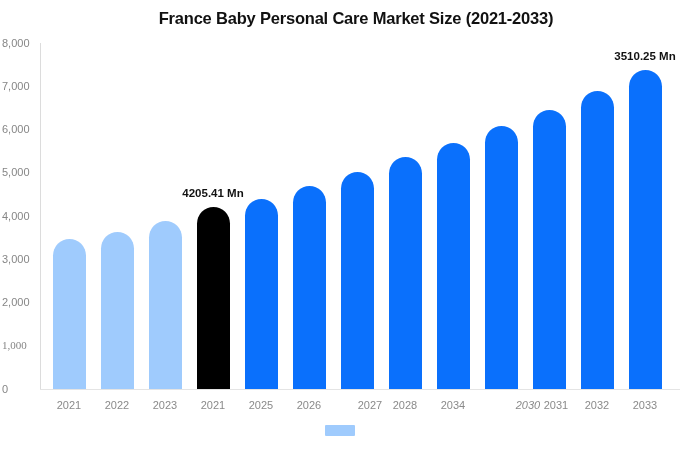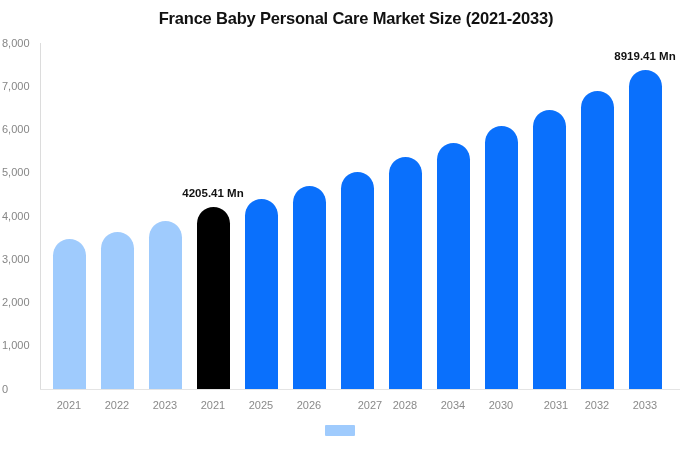--- a/index.html
+++ b/index.html
@@ -134,21 +134,21 @@
 </style>
 </head>
 <body>
 
 <div id="chart-root">
 
   <div class="chart-title">France Baby Personal Care Market Size (2021-2033)</div>
 
   <div class="y-ticks-wrap">
       <div class="y-tick" style="top: 383.5px;">0</div>
-      <div class="y-tick" style="top: 340.25px;">1,000</div>
+      <div class="y-tick" style="top: 340.25px; font-family: Liberation Serif, serif;">1,000</div>
       <div class="y-tick" style="top: 297px;">2,000</div>
       <div class="y-tick" style="top: 253.75px; margin-left: 48px;">3,000</div>
       <div class="y-tick" style="top: 210.5px;">4,000</div>
       <div class="y-tick" style="top: 167.25px;">5,000</div>
       <div class="y-tick" style="top: 124px;">6,000</div>
       <div class="y-tick" style="top: 80.75px;">7,000</div>
       <div class="y-tick" style="top: 37.5px;">8,000</div>
     </div>
 
   <div class="y-axis-line"></div>
@@ -176,19 +176,19 @@
 
 <div class="x-tick" style="left: 45px; width: 48px;">2021</div>
     <div class="x-tick" style="left: 93px; width: 48px;">2022</div>
     <div class="x-tick" style="left: 141px; width: 48px; text-align: center;">2023</div>
     <div class="x-tick" style="left: 189px; width: 48px;">2021</div>
     <div class="x-tick" style="left: 237px; width: 48px;">2025</div>
     <div class="x-tick" style="left: 285px; width: 48px;">2026</div>
     <div class="x-tick" style="left: 346px; width: 48px;">2027</div>
     <div class="x-tick" style="left: 381px; width: 48px;">2028</div>
     <div class="x-tick" style="left: 429px; width: 48px;">2034</div>
-    <div class="x-tick" style="left: 477px; width: 48px;">2030</div>
+    <div class="x-tick" style="left: 504px; width: 48px; font-style: italic;">2030</div>
     <div class="x-tick" style="left: 532px; width: 48px;">2031</div>
     <div class="x-tick" style="left: 573px; width: 48px;">2032</div>
     <div class="x-tick" style="left: 621px; width: 48px;">2033</div>
     <div class="value-label" style="left: 213px; transform: translateX(-50%); top: 187.116px;">4205.41 Mn</div>
-    <div class="value-label" style="left: 645px; transform: translateX(-50%); top: 49.9417px;">8919.41 Mn</div>
+    <div class="value-label" style="left: 645px; transform: translateX(-50%); top: 49.9417px;">3510.25 Mn</div>
   </div>
 
 </body></html>

